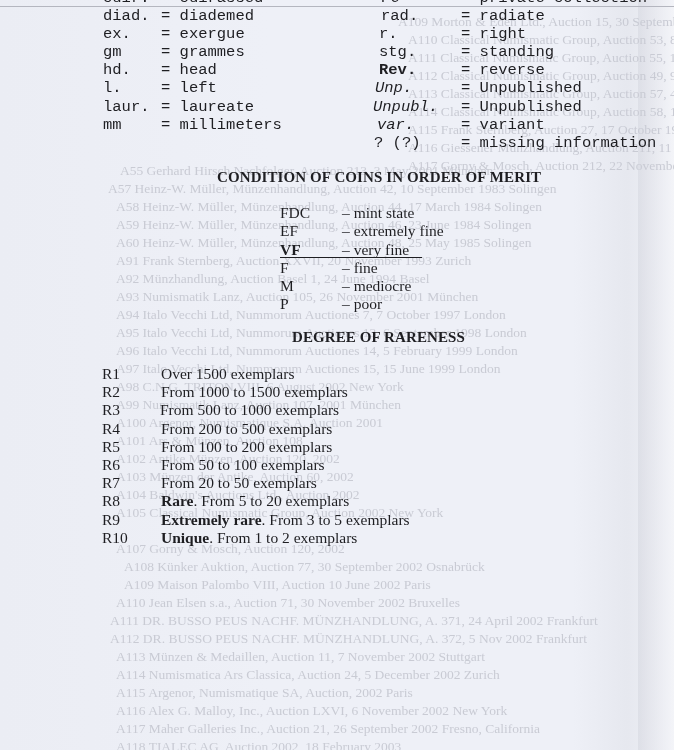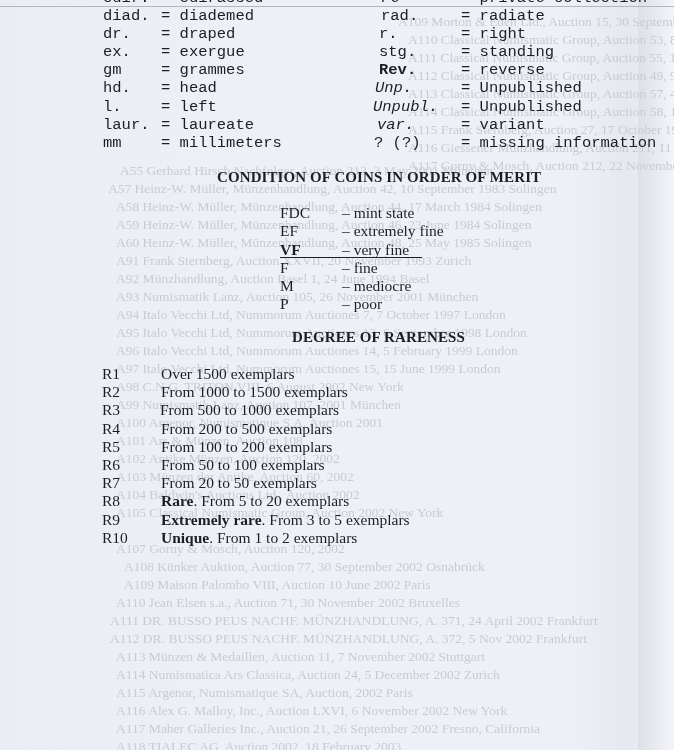--- a/index.html
+++ b/index.html
@@ -86,24 +86,20 @@
   <div class="abbr" style="left:103px;top:-11px;width:240px;">
     <div class="row">
         <span class="k">cuir.</span>
         <span class="v" style="left:58px">= cuirassed</span>
       </div>
     <div class="row">
         <span class="k">diad.</span>
         <span class="v" style="left:58px">= diademed</span>
       </div>
     <div class="row">
-        <span class="k">dr.</span>
-        <span class="v" style="left:58px">= draped</span>
-      </div>
-    <div class="row">
         <span class="k">ex.</span>
         <span class="v" style="left:58px">= exergue</span>
       </div>
     <div class="row">
         <span class="k">gm</span>
         <span class="v" style="left:58px">= grammes</span>
       </div>
     <div class="row">
         <span class="k">hd.</span>
         <span class="v" style="left:58px">= head</span>

